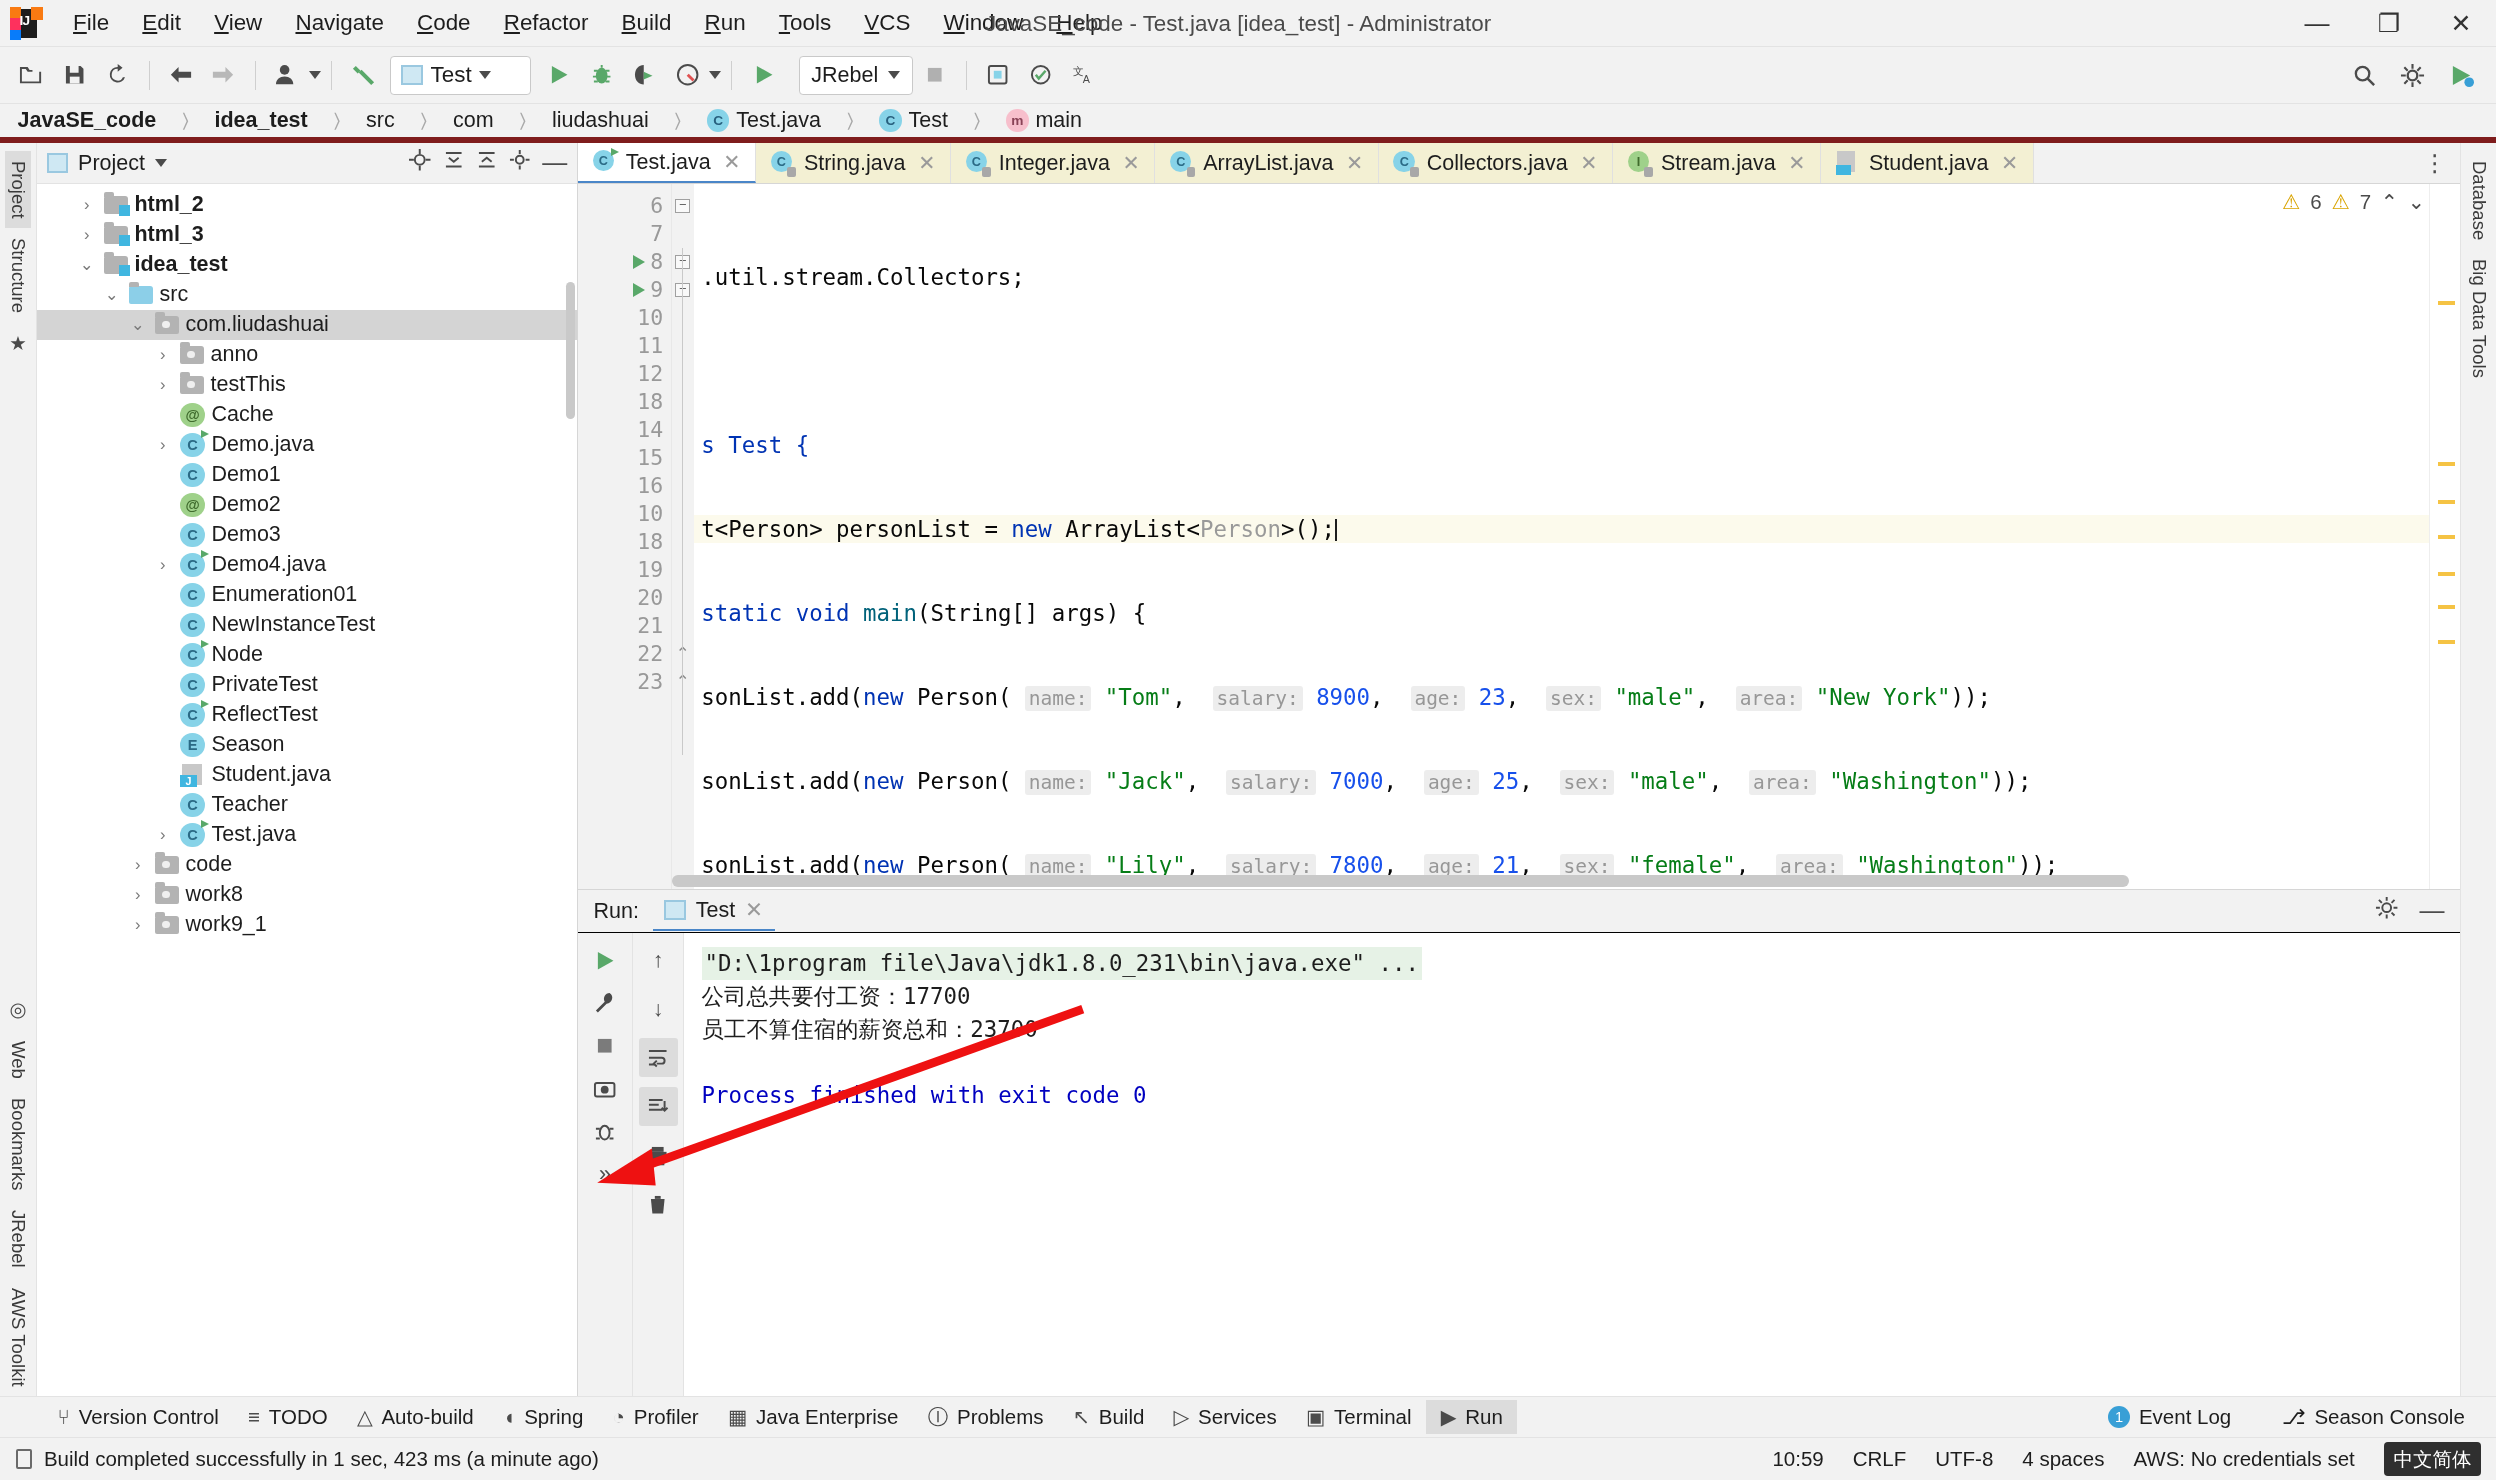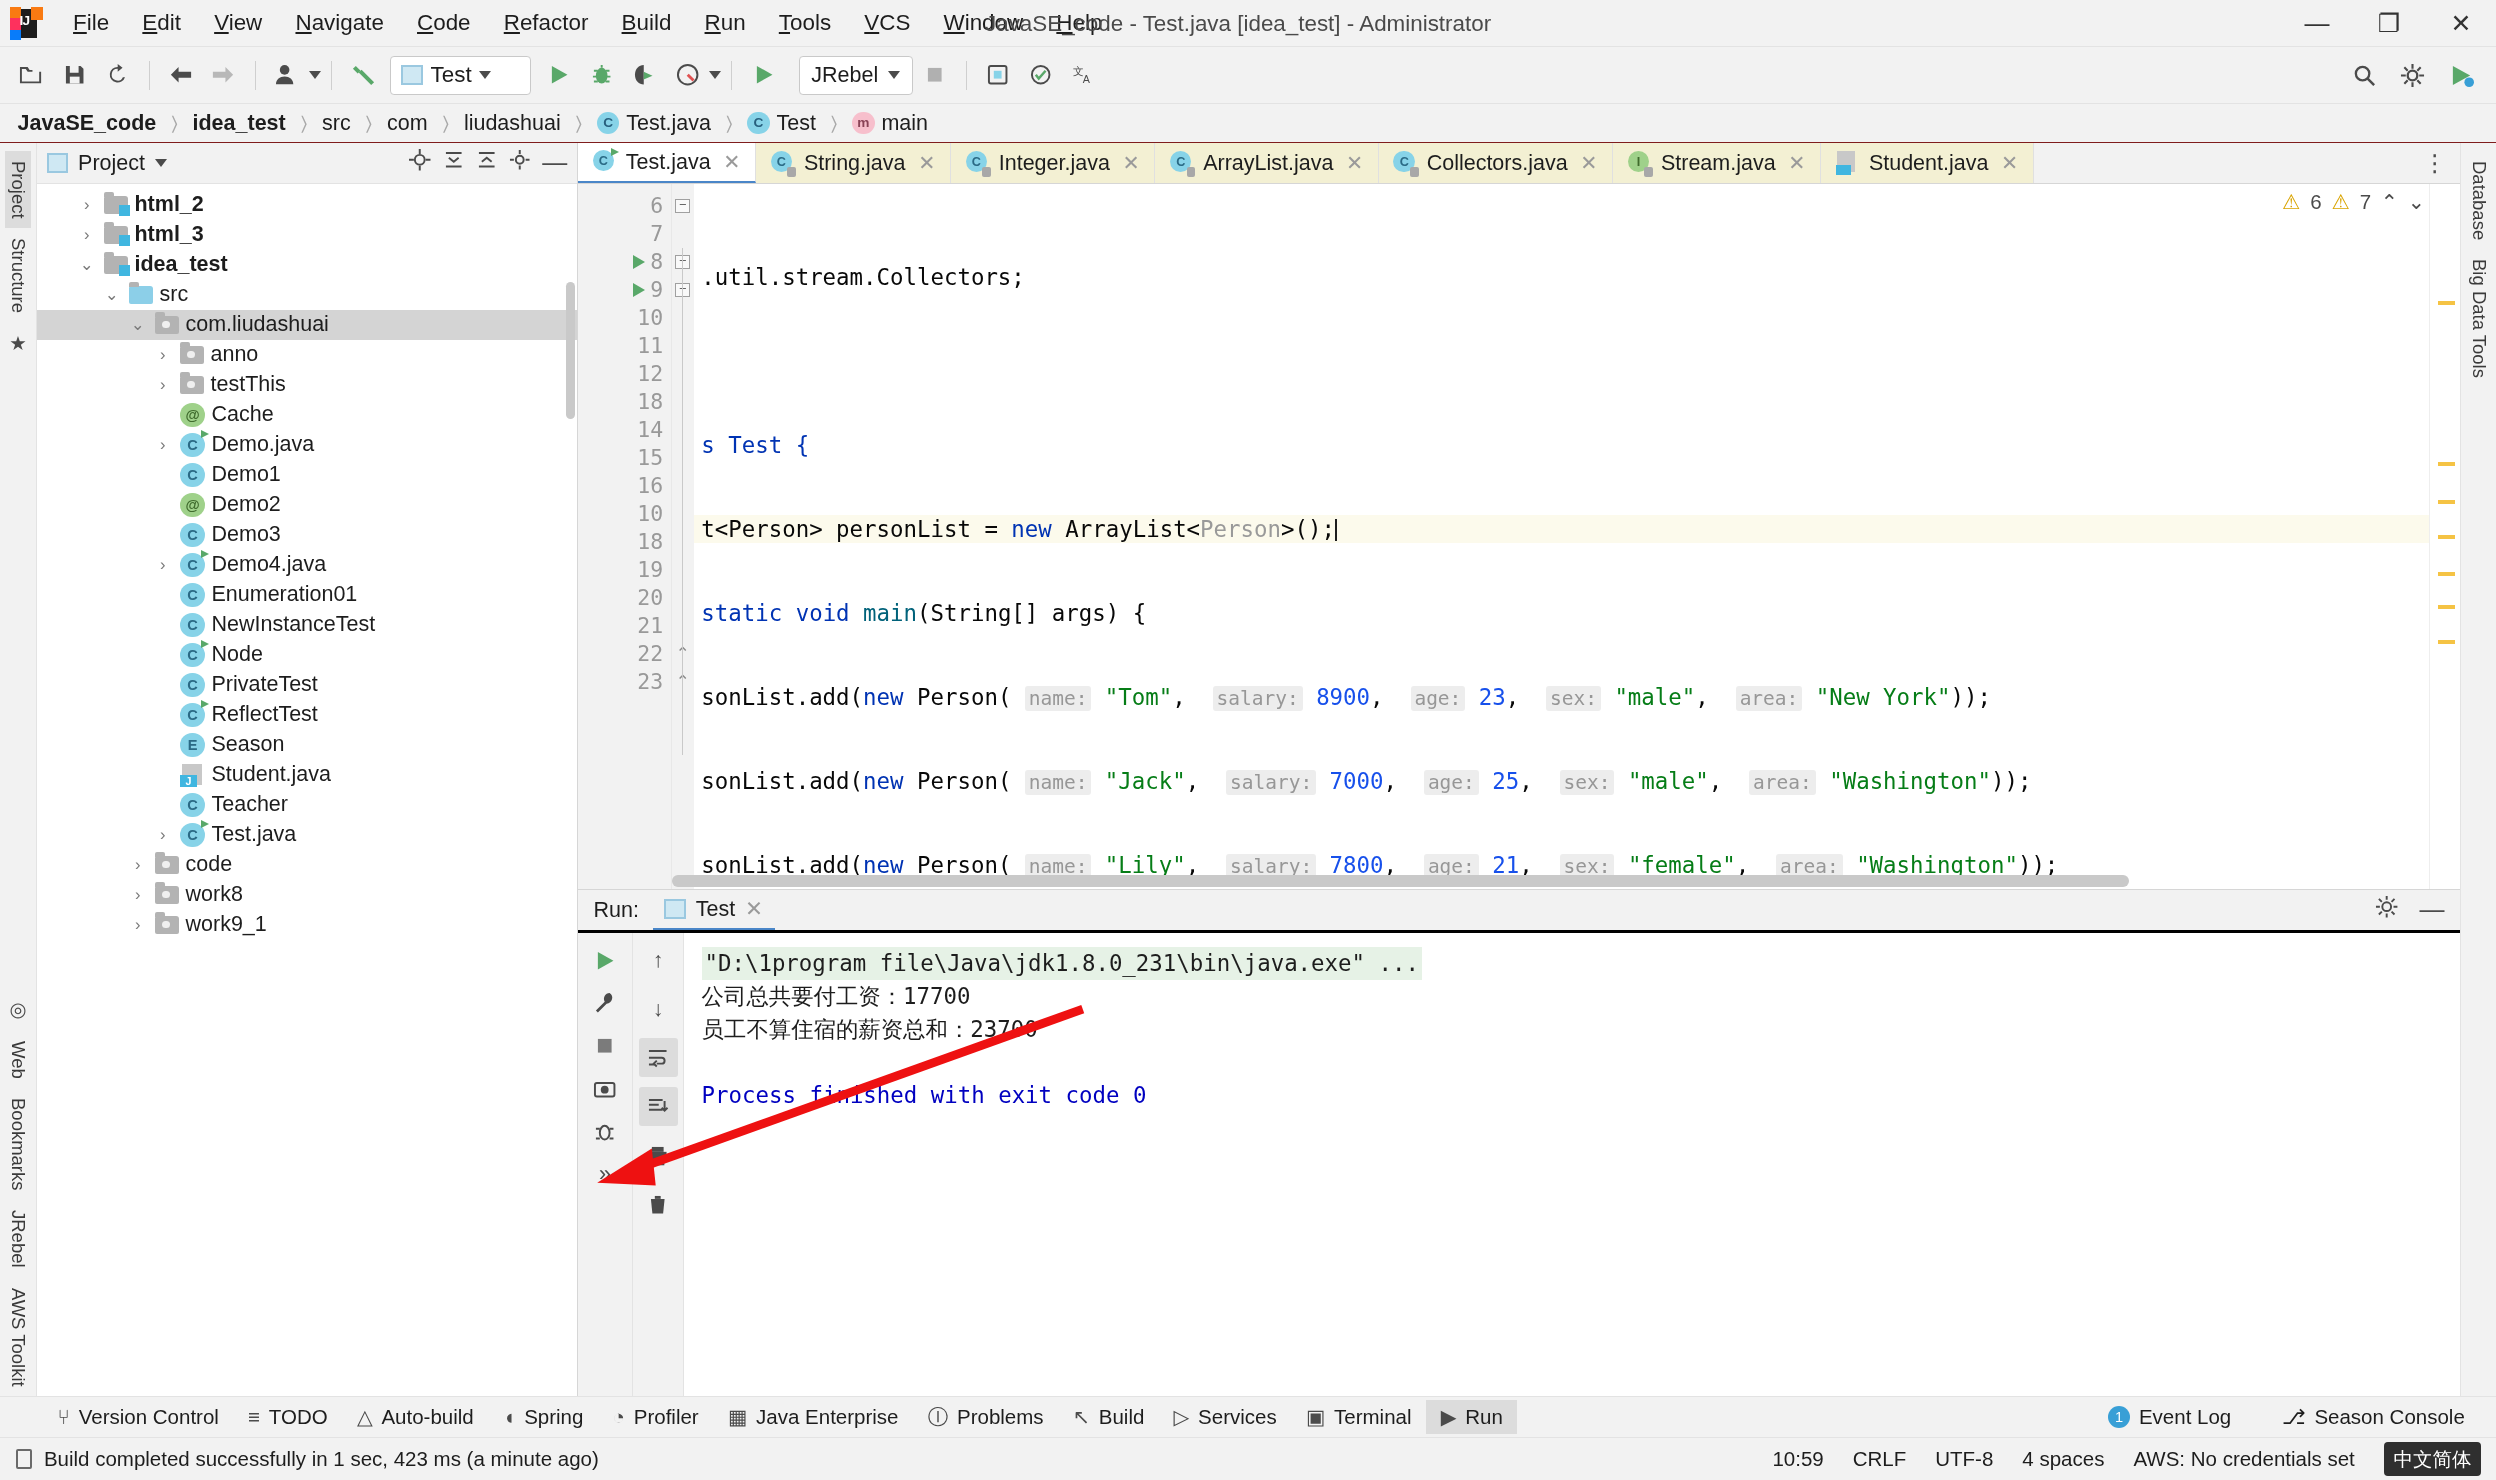--- a/index.html
+++ b/index.html
@@ -53,22 +53,22 @@
   .cfg-box { width: 21.5px; height: 19.5px; border: 2px solid #9ac8e0; background: #cfe8f3; }
   .caret { width: 0; height: 0; border-left: 6.8px solid transparent; border-right: 6.8px solid transparent; border-top: 8.8px solid #4b4b4b; }
   .jrebel-box {
     height: 39px; border: 1px solid #c9c9c9; border-radius: 3.9px; background:#fff;
     display:flex; align-items:center; gap:9.8px; padding:0 11.7px; margin-left: 13.7px; font-size:21.5px;
   }
   .tb-right { position:absolute; right: 13.7px; top:0; height:57px; display:flex; align-items:center; gap: 5.9px; }
 
   
   .breadcrumb {
-    height: 39px; display: flex; align-items: center; padding-left: 13.7px; gap: 9px;
-    background: #f2f2f2; border-bottom: 1px solid #7f1d1d; font-size: 21.5px;
+    height: 39px; display: flex; align-items: center; padding-left: 13.7px; gap: 20px;
+    background: #f2f2f2; border-bottom: 6px solid #7f1d1d; font-size: 21.5px;
   }
   .crumb { display: flex; align-items: center; gap: 6.8px; padding: 2px 3.9px; white-space: nowrap; }
   .crumb.bold { font-weight: bold; }
   .crumb-sep { color: #a9a9a9; font-size: 19.5px; padding: 0 2px; }
   .icon-c, .icon-m {
     width: 22.4px; height: 22.4px; border-radius: 50%; display:inline-flex;
     align-items:center; justify-content:center; font-size:13.7px; color:#28607e; font-weight:bold;
   }
   .icon-c { background: #87d3e8; }
   .icon-m { background: #f7bfcc; color:#8a4357; }
@@ -190,21 +190,21 @@
     font-size:20.5px; color:#4b4b4b;
   }
   .mark { position:absolute; right:4.9px; width:17.6px; height:3.9px; background:#f5c344; }
   .hscroll { position:absolute; left:94px; right:33px; bottom:0; height:13.7px; }
   .hscroll .thumb { height:11.7px; background:#c9c9c9; border-radius:5.9px; width:83%; }
 
   
   .run-panel { height: 507px; display: flex; flex-direction: column; background:#fff; border-top:1px solid #d6d6d6; }
   .run-head {
     height: 43px; display:flex; align-items:center; gap:13.7px; padding: 0 15.6px;
-    background:#f2f2f2; border-bottom:3px solid #000000; font-size:21.5px; position:relative;text-align:center;
+    background:#f2f2f2; border-bottom:1px solid #000000; font-size:21.5px; position:relative;text-align:center;
   }
   .run-tab { display:flex; align-items:center; gap:9.8px; padding: 5.9px 11.7px; border-bottom:2px solid #4a86c8; }
   .run-head-right { margin-left:auto; display:flex; align-items:center; gap:21.5px; color:#4b4b4b; font-size:23.4px; }
   .run-body { flex:1; display:flex; min-height:0; }
   .run-rail {
     width: 55px; display:flex; flex-direction:column; align-items:center; gap:3.9px; padding-top:7.8px;
     background:#f2f2f2; border-right:1px solid #e3e3e3; color:#4b4b4b; font-size:21.5px;
   }
   .run-rail2 {
     width: 51px; display:flex; flex-direction:column; align-items:center; gap:9.8px; padding-top:7.8px;

